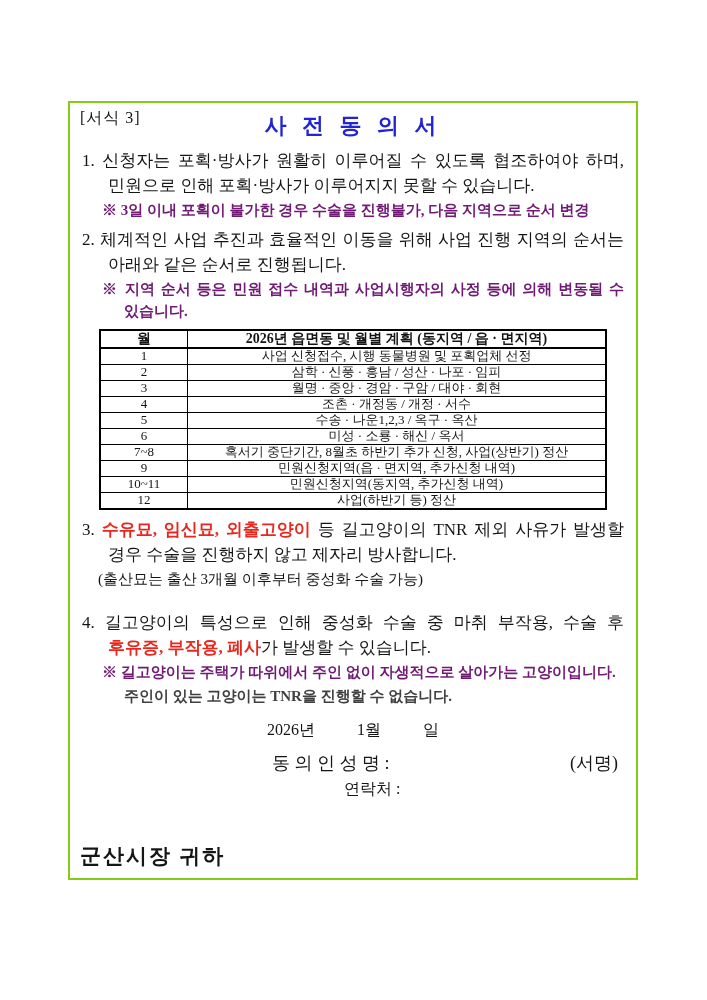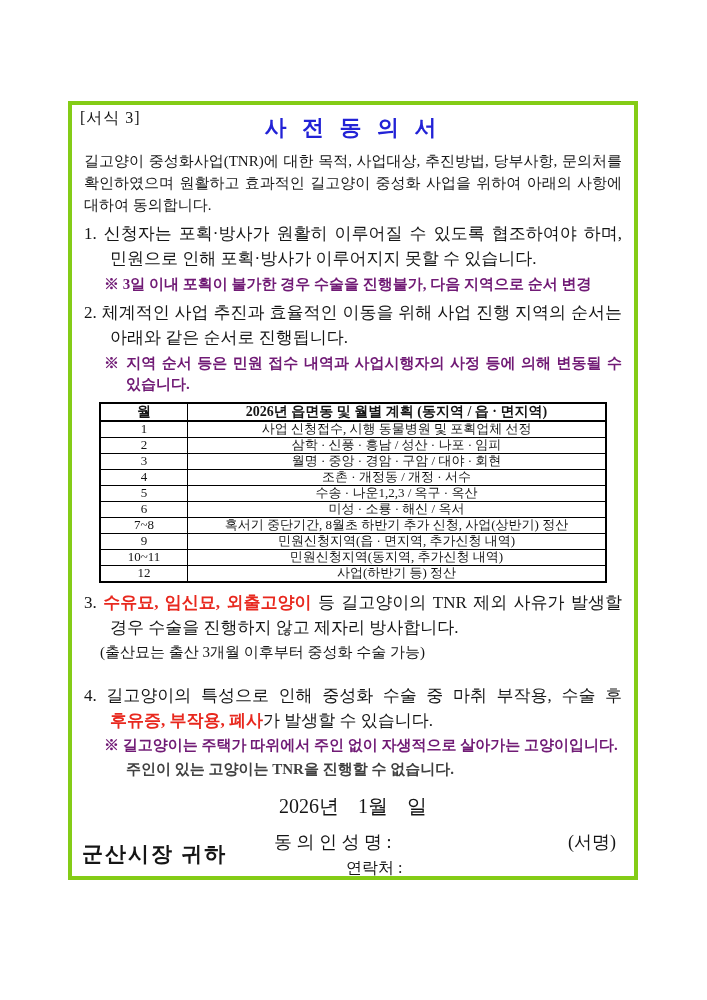--- a/index.html
+++ b/index.html
@@ -9,21 +9,21 @@
     color:#151515;
     position:relative;
   }
   .form-label {
     position:absolute; left:80px; top:74px;
     font-size:16px; letter-spacing:1px;margin-top:34px;
   }
   .doc-box {
     position:absolute; left:68px; top:101px;
     width:570px; height:779px;
-    border:4px solid #84cc16;
+    border:2px solid #84cc16;
     box-sizing:border-box;
     padding:6px 12px 6px 12px;
   }
   .doc-title {
     text-align:center;
     color:#2222d6;
     font-weight:bold;
     font-size:22px;
     letter-spacing:5px;
     margin:2px 0 8px 0;
@@ -74,22 +74,22 @@
     overflow:hidden;
   }
   table.schedule th {
     font-size:14px; font-weight:bold;
     border-bottom:2px solid #000;
   }
   table.schedule td { font-size:13px; }
   .col-month { width:82px; }
   .sig-date {
     display:flex; justify-content:center;
-    gap:19px;
-    font-size:20px;
+    gap:42px;
+    font-size:16px;
     margin:12px 0 0 0;
   }
   .sig-name {
     display:flex; align-items:flex-end;
     font-size:18px;
     margin:10px 0 0 0;
     padding-left:190px; padding-right:6px;
   }
   .sig-name .sign { margin-left:auto;font-family:Liberation Serif, serif; }
   .sig-contact {
@@ -105,21 +105,20 @@
 </style>
 </head>
 <body>
 
 <div class="form-label">[서식 3]</div>
 
 <div class="doc-box">
 
   <div class="doc-title">사 전 동 의 서</div>
 
-  <p class="para">길고양이 중성화사업(TNR)에 대한 목적, 사업대상, 추진방법, 당부사항, 문의처를 확인하였으며 원활하고 효과적인 길고양이 중성화 사업을 위하여 아래의 사항에 대하여 동의합니다.</p>
 
   <p class="item"><span>1.</span> <span>신청자는 포획·방사가 원활히 이루어질 수 있도록 협조하여야 하며, 민원으로 인해 포획·방사가 이루어지지 못할 수 있습니다.</span></p>
   <p class="note">※ 3일 이내 포획이 불가한 경우 수술을 진행불가, 다음 지역으로 순서 변경</p>
 
   <p class="item"><span>2.</span> <span>체계적인 사업 추진과 효율적인 이동을 위해 사업 진행 지역의 순서는 아래와 같은 순서로 진행됩니다.</span></p>
   <p class="note">※ 지역 순서 등은 민원 접수 내역과 사업시행자의 사정 등에 의해 변동될 수 있습니다.</p>
 
   <table class="schedule">
     <thead>
       <tr>

